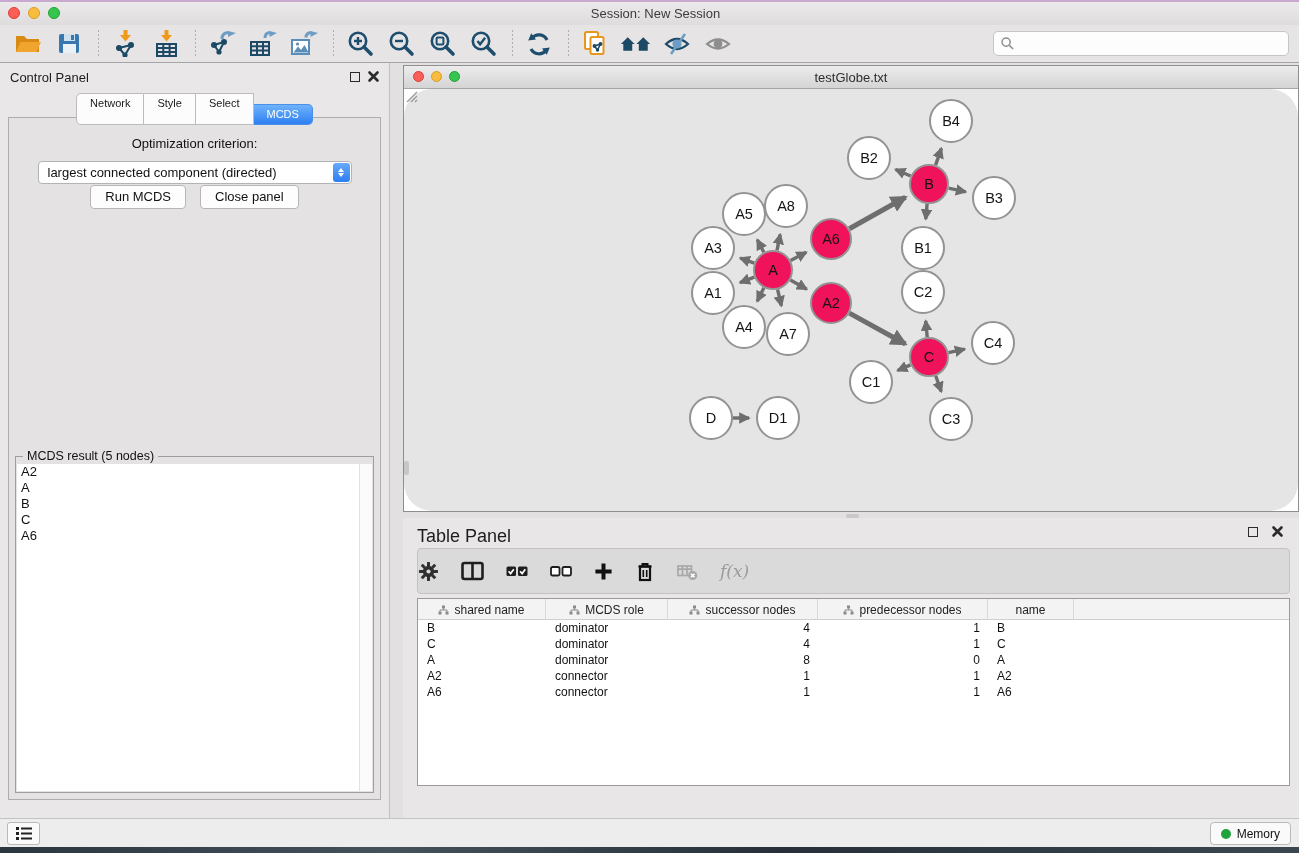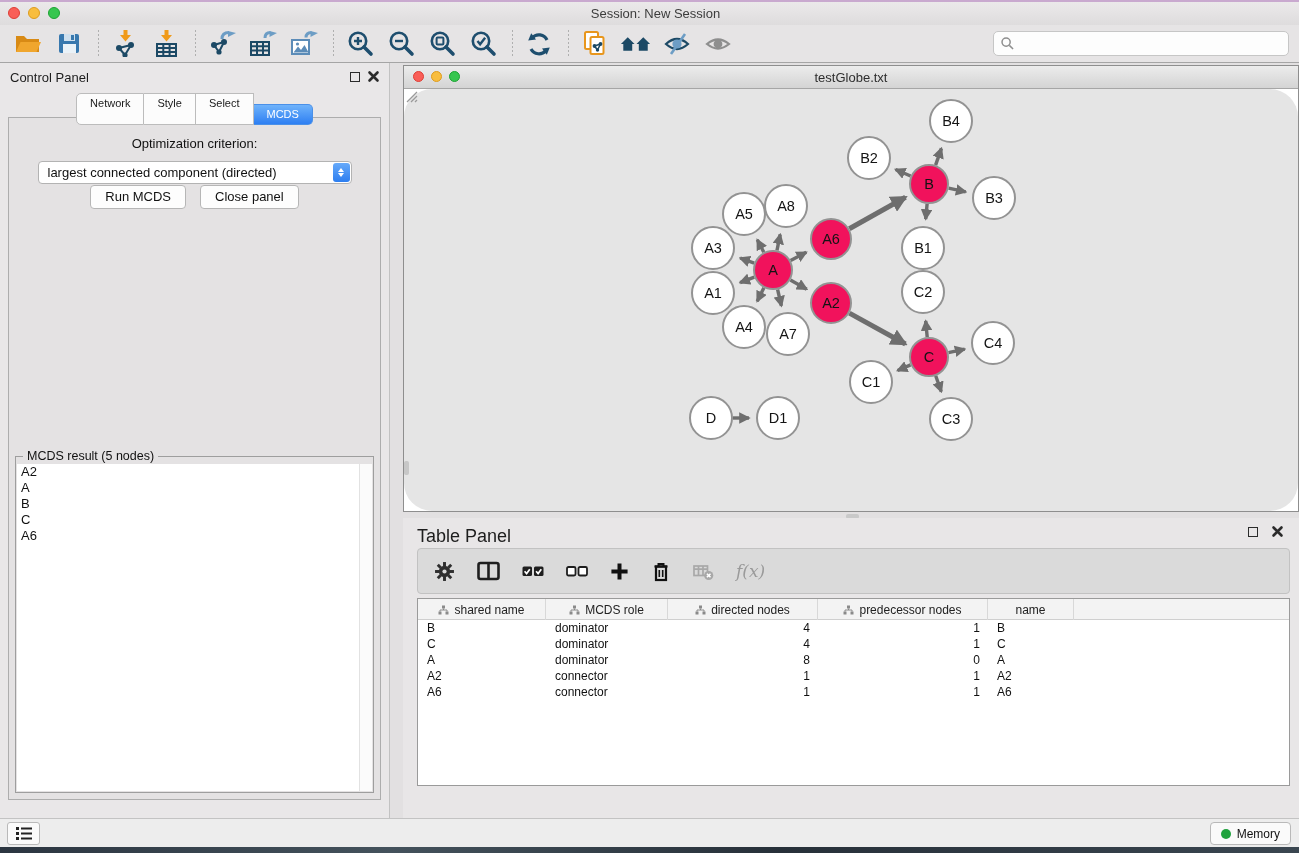--- a/index.html
+++ b/index.html
@@ -91,21 +91,21 @@
   .scroll-nub-left { position:absolute; left:0px; top:372px; width:5px; height:14px; background:#C7C7C7; border-radius:2px; }
   .scroll-nub-bottom { position:absolute; left:442px; bottom:-8px; width:13px; height:5px; background:#C9C9C9; border-radius:2px; }
 
   
   .table-panel { position:absolute; left:403px; top:455px; right:0; bottom:0; background:#E8E6E7; }
   .tp-head { position:relative; height:28px; }
   .tp-title { position:absolute; left:14px; top:8px; font-size:18px; color:#1d1d1d; }
   .tp-float { right:41px; } .tp-close { right:15px; }
   .tp-toolbar { position:absolute; left:14px; right:9px; top:30px; height:46px; background:#DADADA;
       border:1px solid #C2C2C2; border-radius:4px; display:flex; align-items:center;
-      padding-left:16px; gap:22px; }
+      gap:22px; }
   .tp-tbtn { background:transparent; border:none; display:flex; align-items:center; justify-content:center; height:30px; }
   .fx { font-family:"DejaVu Serif", serif; font-style:italic; font-size:17px; color:#9A9A9A; }
   .datatable { position:absolute; left:14px; right:9px; top:80px; height:188px; background:#fff;
       border:1px solid #9A9A9A; overflow:hidden; }
   .thead { display:flex; height:21px; background:#F3F3F3; border-bottom:1px solid #CFCFCF; }
   .th { display:flex; align-items:center; justify-content:center; gap:5px; font-size:12px; color:#222;
       border-right:1px solid #D8D8D8; height:21px; }
   .tr { display:flex; height:16px; align-items:center; }
   .td { font-size:12px; color:#111; height:16px; line-height:16px; }
   .bottom-tabs { position:absolute; left:0; right:0; top:270px; display:flex; justify-content:center; }
@@ -548,21 +548,21 @@
               </svg>
               <span>MCDS role</span>
             </div>
             <div class="th" style="width: 150px;">
               <svg width="11" height="10" viewBox="0 0 11 10">
                 <rect x="4" y="0.5" width="3" height="3" fill="#8a8a8a"></rect>
                 <rect x="0.5" y="6.5" width="3" height="3" fill="#8a8a8a"></rect>
                 <rect x="7.5" y="6.5" width="3" height="3" fill="#8a8a8a"></rect>
                 <path d="M5.5 3.5 v1.5 M2 6.5 V5 h7 v1.5" stroke="#8a8a8a" fill="none"></path>
               </svg>
-              <span>directed nodes</span>
+              <span>successor nodes</span>
             </div>
             <div class="th" style="width: 170px;">
               <svg width="11" height="10" viewBox="0 0 11 10">
                 <rect x="4" y="0.5" width="3" height="3" fill="#8a8a8a"></rect>
                 <rect x="0.5" y="6.5" width="3" height="3" fill="#8a8a8a"></rect>
                 <rect x="7.5" y="6.5" width="3" height="3" fill="#8a8a8a"></rect>
                 <path d="M5.5 3.5 v1.5 M2 6.5 V5 h7 v1.5" stroke="#8a8a8a" fill="none"></path>
               </svg>
               <span>predecessor nodes</span>
             </div>

